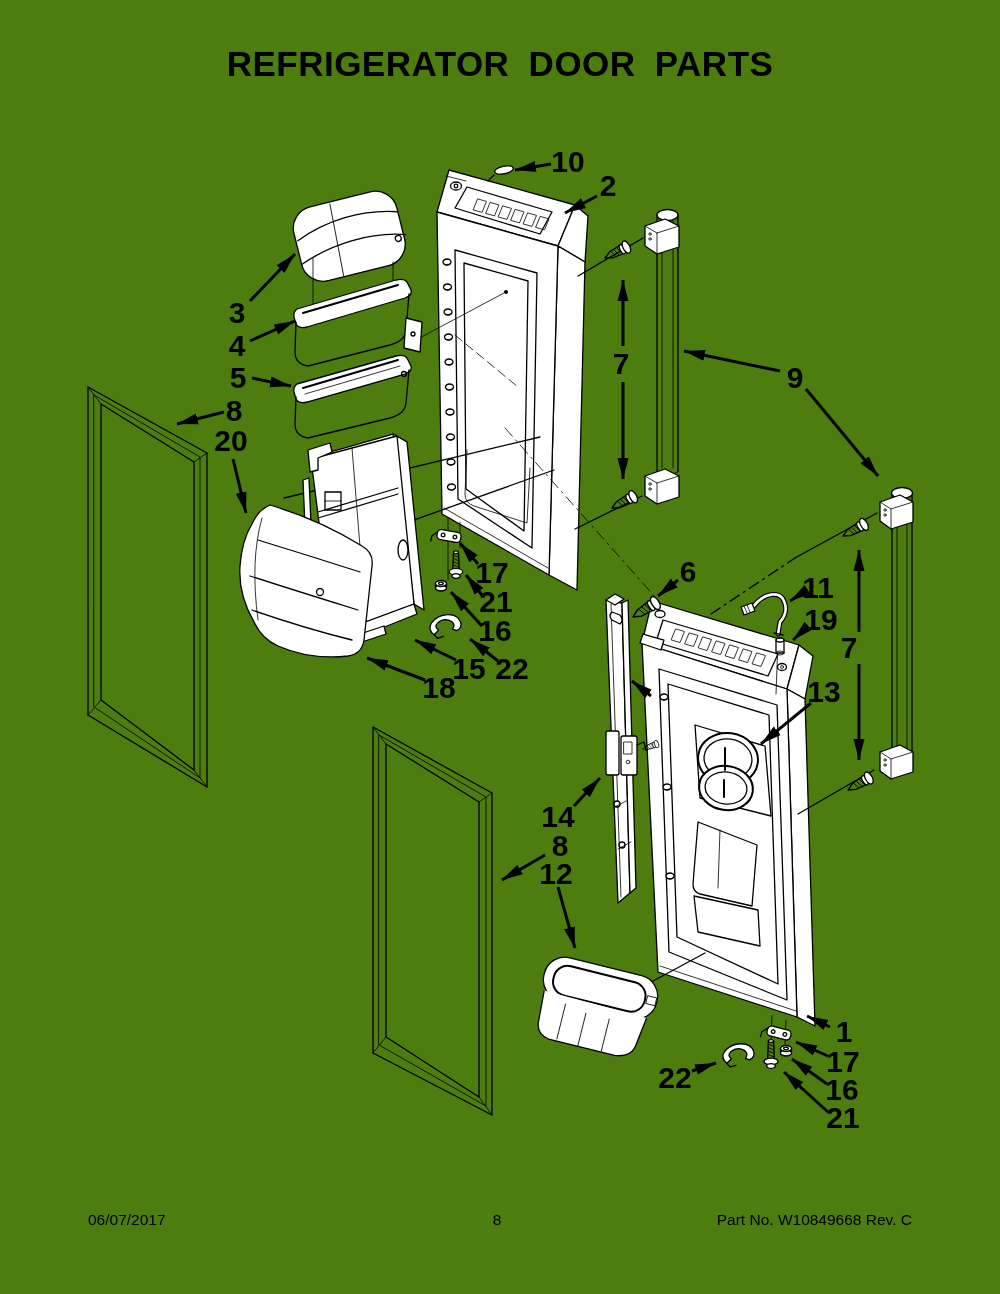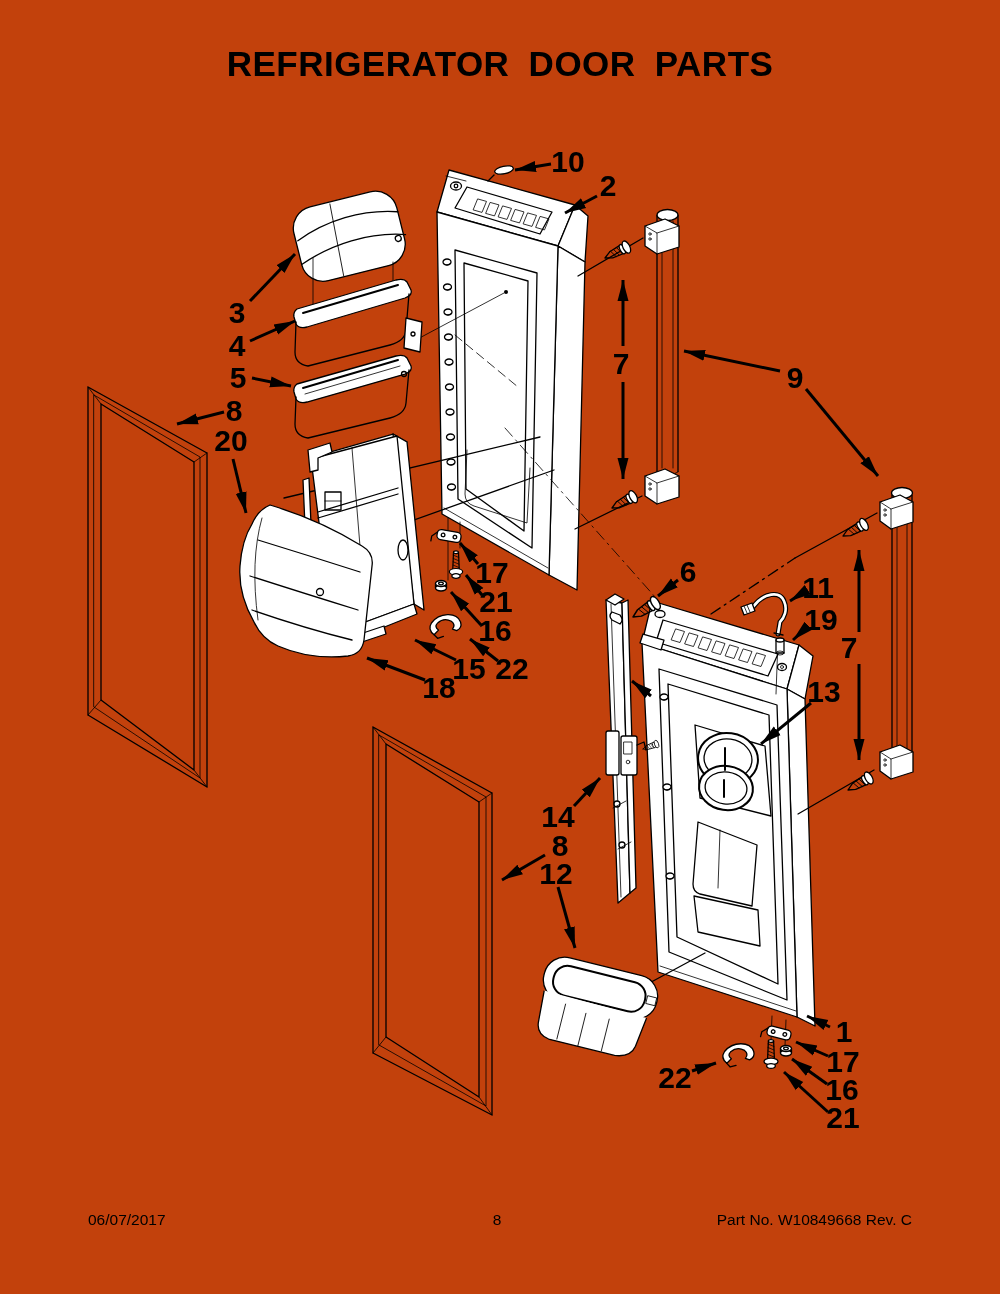--- a/index.html
+++ b/index.html
@@ -1,16 +1,16 @@
 <!DOCTYPE html>
 <html><head>
 <meta charset="utf-8">
 <style>
   html,body{margin:0;padding:0;background:#ffffff;}
-  .page{position:relative;width:1000px;height:1294px;background:#c2410c;overflow:hidden;}
+  .page{position:relative;width:1000px;height:1294px;background:#4d7c0f;overflow:hidden;}
   svg{display:block;}
   svg text{font-family:"Liberation Sans","DejaVu Sans",sans-serif;fill:#000;}
   .title-text{font-size:35px;font-weight:bold;letter-spacing:.5px;word-spacing:9px;}
   .footer-text{font-size:15.5px;}
   .co{font-size:30px;font-weight:bold;}
   .s{stroke:#000;stroke-width:1.3;fill:none;stroke-linecap:round;stroke-linejoin:round;}
   .sw{stroke:#000;stroke-width:1.3;fill:#fff;stroke-linejoin:round;}
   .t{stroke-width:.8;}
   .b{stroke-width:2;}
   .cl{stroke:#000;stroke-width:3;fill:none;}

